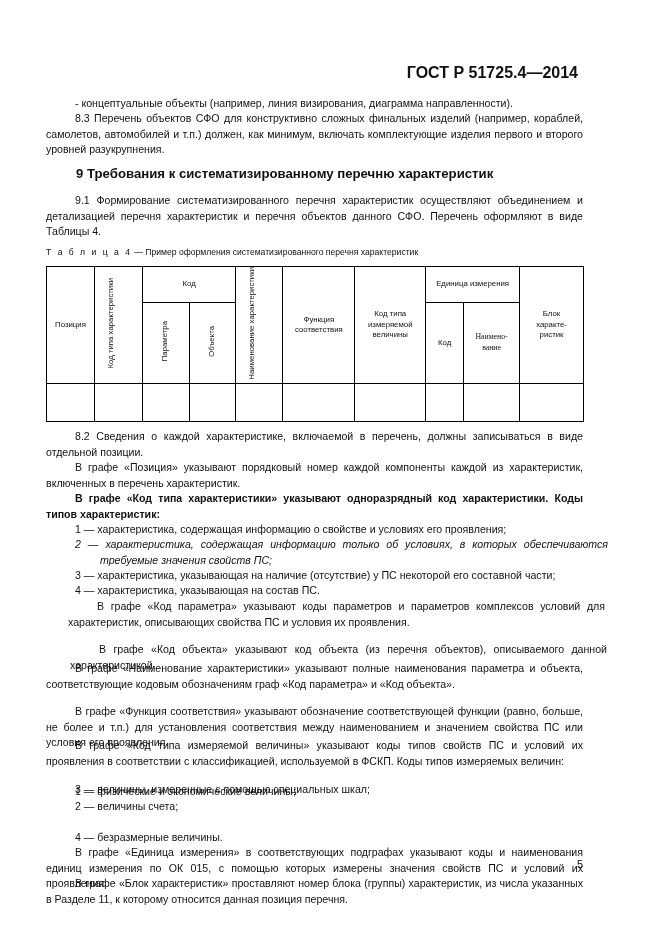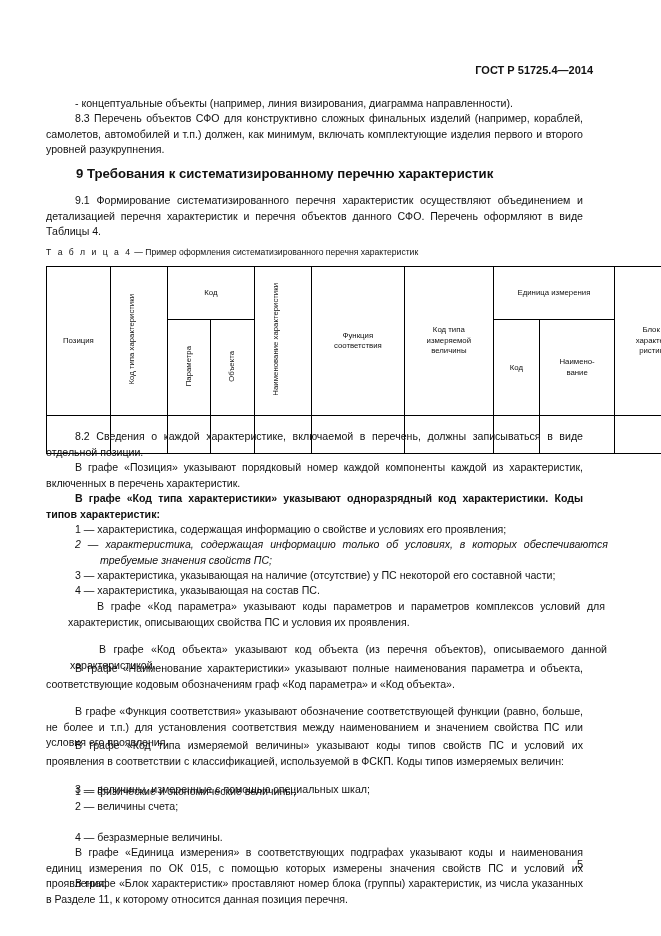--- a/index.html
+++ b/index.html
@@ -1,27 +1,27 @@
 <!DOCTYPE html>
 <html><head>
 <meta charset="utf-8">
 <style>
   html, body { margin: 0; padding: 0; background: #ffffff; }
   body { width: 661px; height: 936px; position: relative; overflow: hidden;
          font-family: "Liberation Sans", sans-serif; color: #111; }
-  .page-header { position: absolute; top: 64px; right: 68px; font-weight: bold; font-size: 11px; }
+  .page-header { position: absolute; top: 64px; right: 83px; font-weight: bold; font-size: 16px; }
   .p { position: absolute; left: 46px; width: 537px; font-size: 10.6px; line-height: 15.5px;
        text-align: justify; margin: 0; }
   .ind { text-indent: 29px; }
   .heading { position: absolute; left: 76px; top: 166px; font-size: 13.2px; font-weight: bold; }
   .caption { position: absolute; left: 46px; top: 247px; font-size: 8.6px; }
   .caption .sp { letter-spacing: 2px; }
   table.t4 { position: absolute; left: 46px; top: 266px; width: 538px; border-collapse: collapse;
              font-size: 7.8px; text-align: center; }
-  table.t4 td { border: 1.5px solid #000; padding: 16px; vertical-align: middle; line-height: 10.5px; }
+  table.t4 td { border: 1.5px solid #000; padding: 0; vertical-align: middle; line-height: 10.5px; }
   .vert { writing-mode: vertical-rl; transform: rotate(180deg); display: inline-block; text-align: center; }
   .list-item { position: absolute; left: 75px; font-size: 10.6px; line-height: 15.5px; margin: 0; }
   .hang { padding-left: 25px; text-indent: -25px; width: 508px; text-align: justify; }
   .page-number { position: absolute; top: 858px; left: 577px; font-size: 11px; }
 </style>
 </head>
 <body>
 
 <div class="page-header">ГОСТ Р 51725.4—2014</div>
 
@@ -57,21 +57,21 @@
     <td rowspan="2"><span class="vert" style="width:24px;">Наименование характеристики</span></td>
     <td rowspan="2"><span style="display:inline-block;width:60px;">Функция соответствия</span></td>
     <td rowspan="2"><span style="display:inline-block;width:56px;">Код типа измеряемой величины</span></td>
     <td colspan="2"><span>Единица измерения</span></td>
     <td rowspan="2"><span style="display:inline-block;width:40px;">Блок характе-ристик</span></td>
   </tr>
   <tr style="height:78px;">
     <td><span class="vert">Параметра</span></td>
     <td><span class="vert">Объекта</span></td>
     <td><span>Код</span></td>
-    <td><span style="display:inline-block;width:42px;">Наимено-вание</span></td>
+    <td><span style="display:inline-block;width:42px;font-family:Liberation Serif, serif;">Наимено-вание</span></td>
   </tr>
   <tr style="height:38px;">
     <td></td>
         <td></td>
     <td></td>
         <td></td>
     <td></td>
         <td></td>
     <td></td>
         <td></td>

